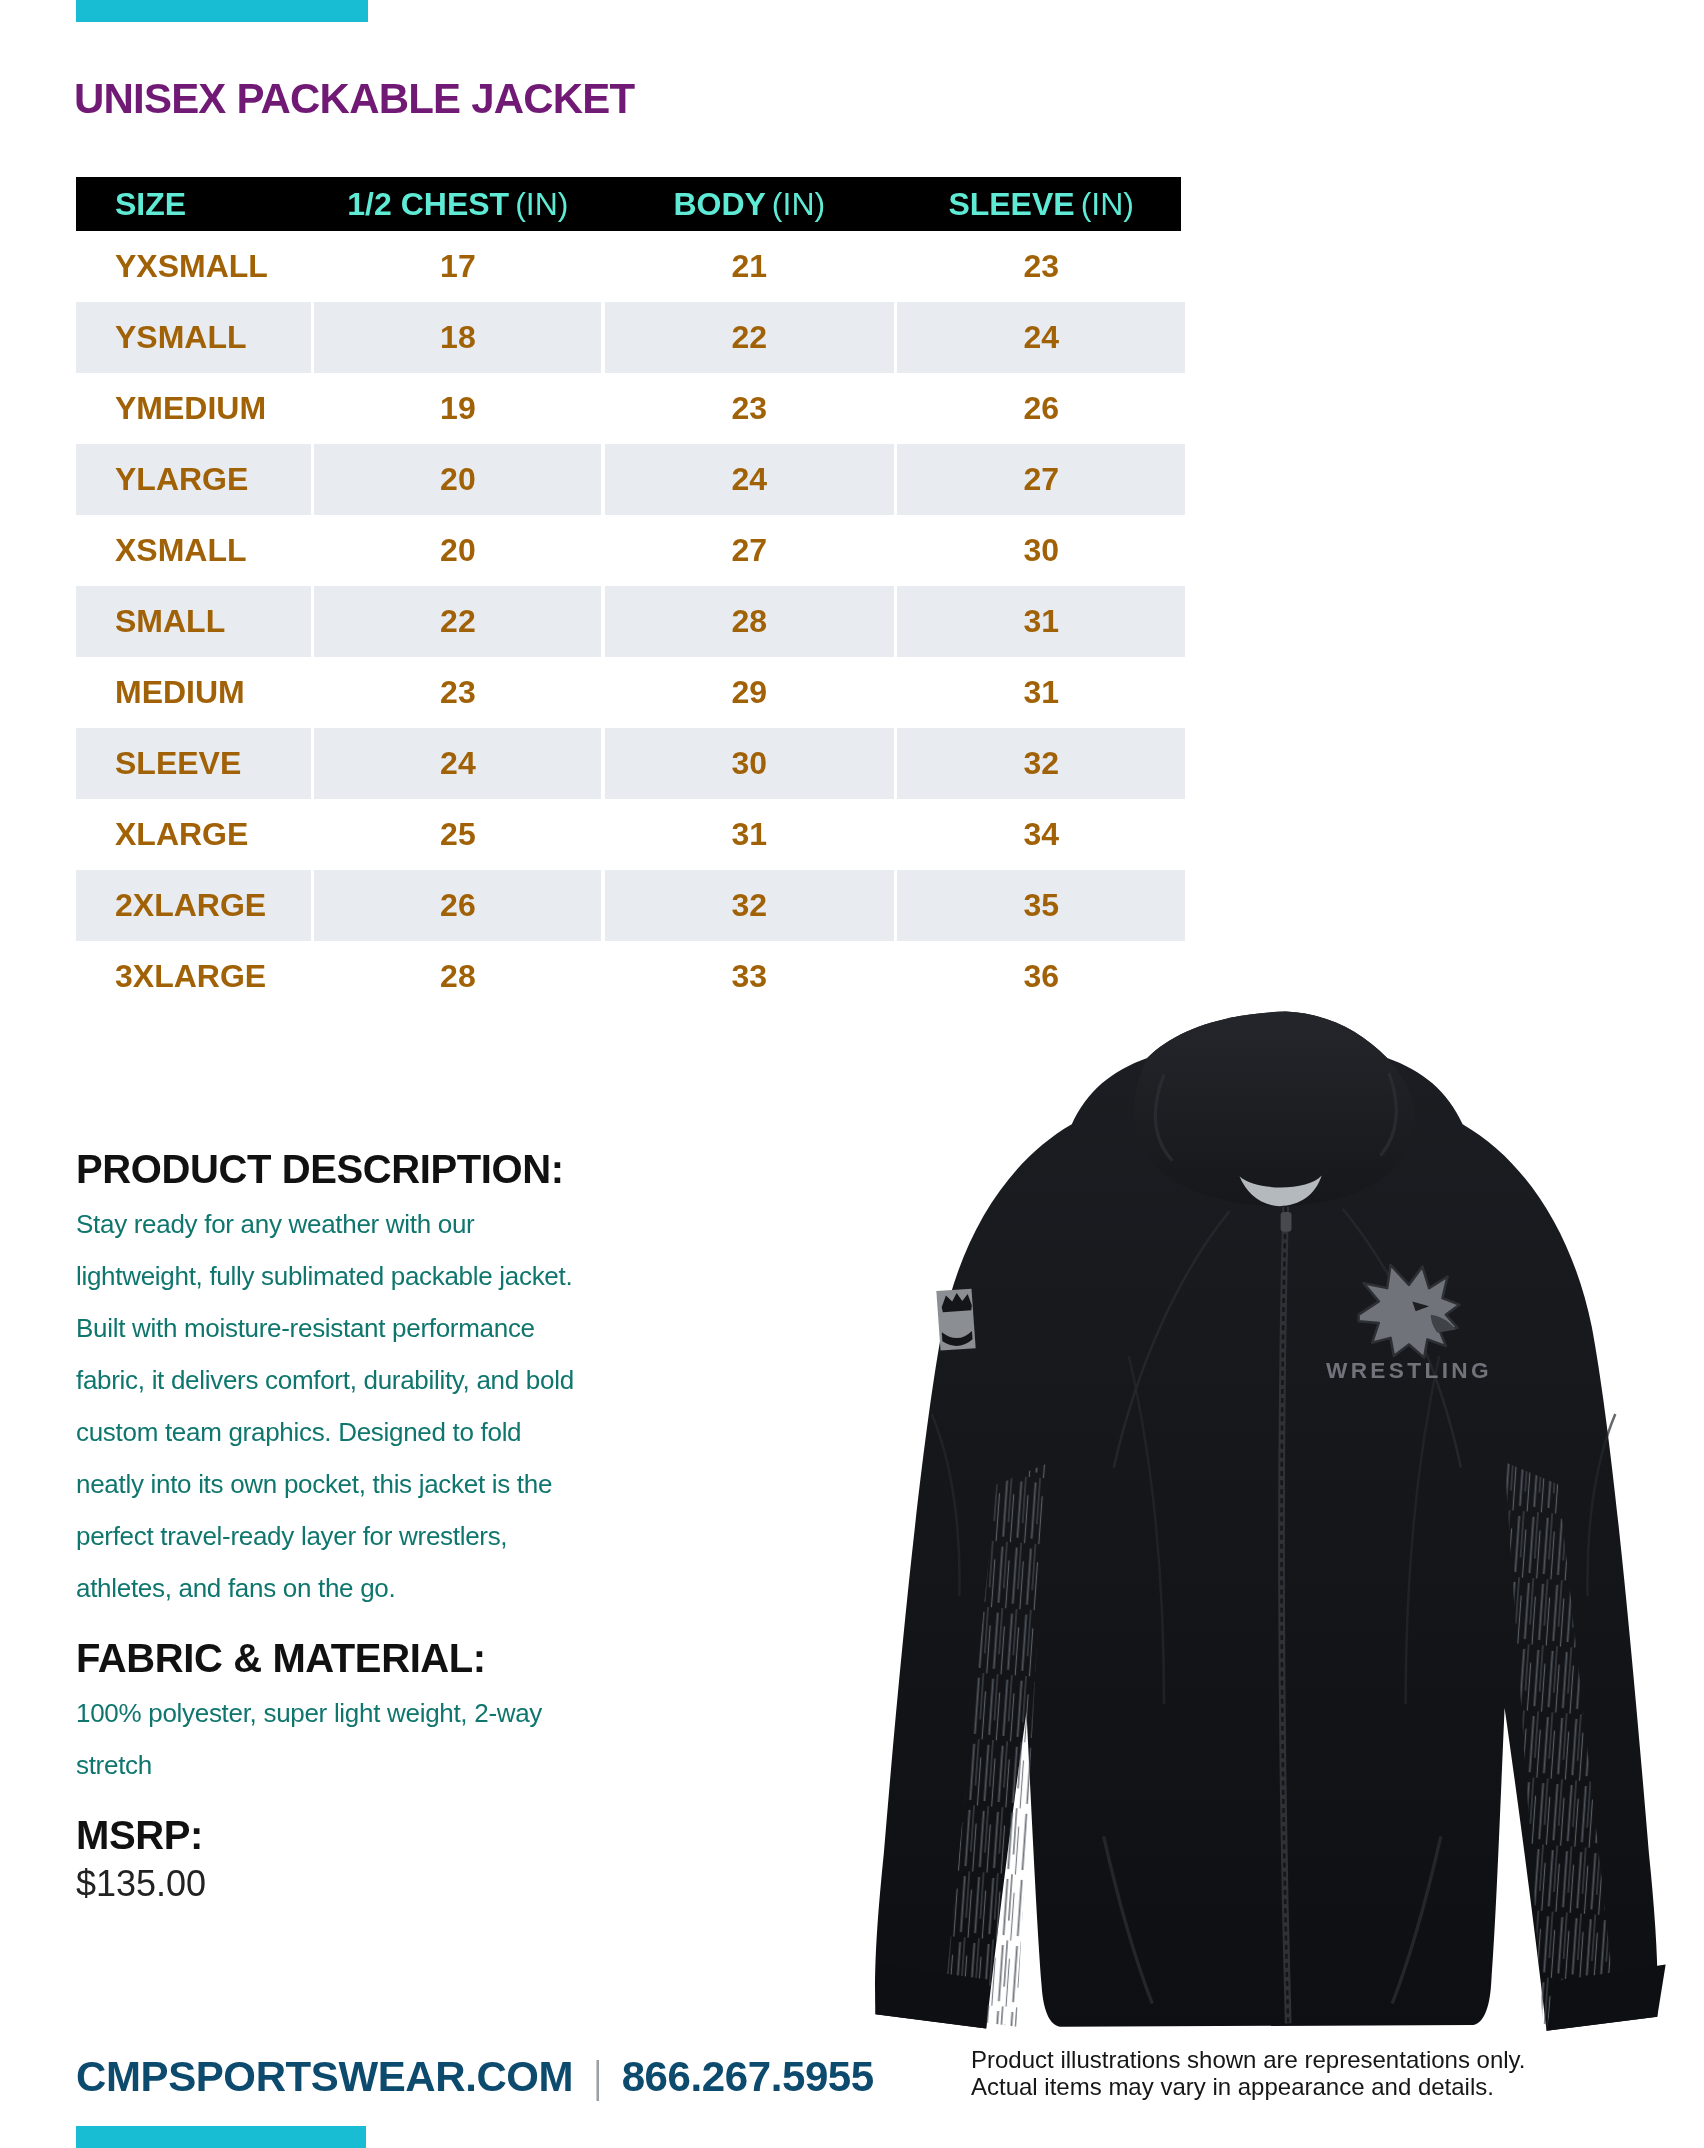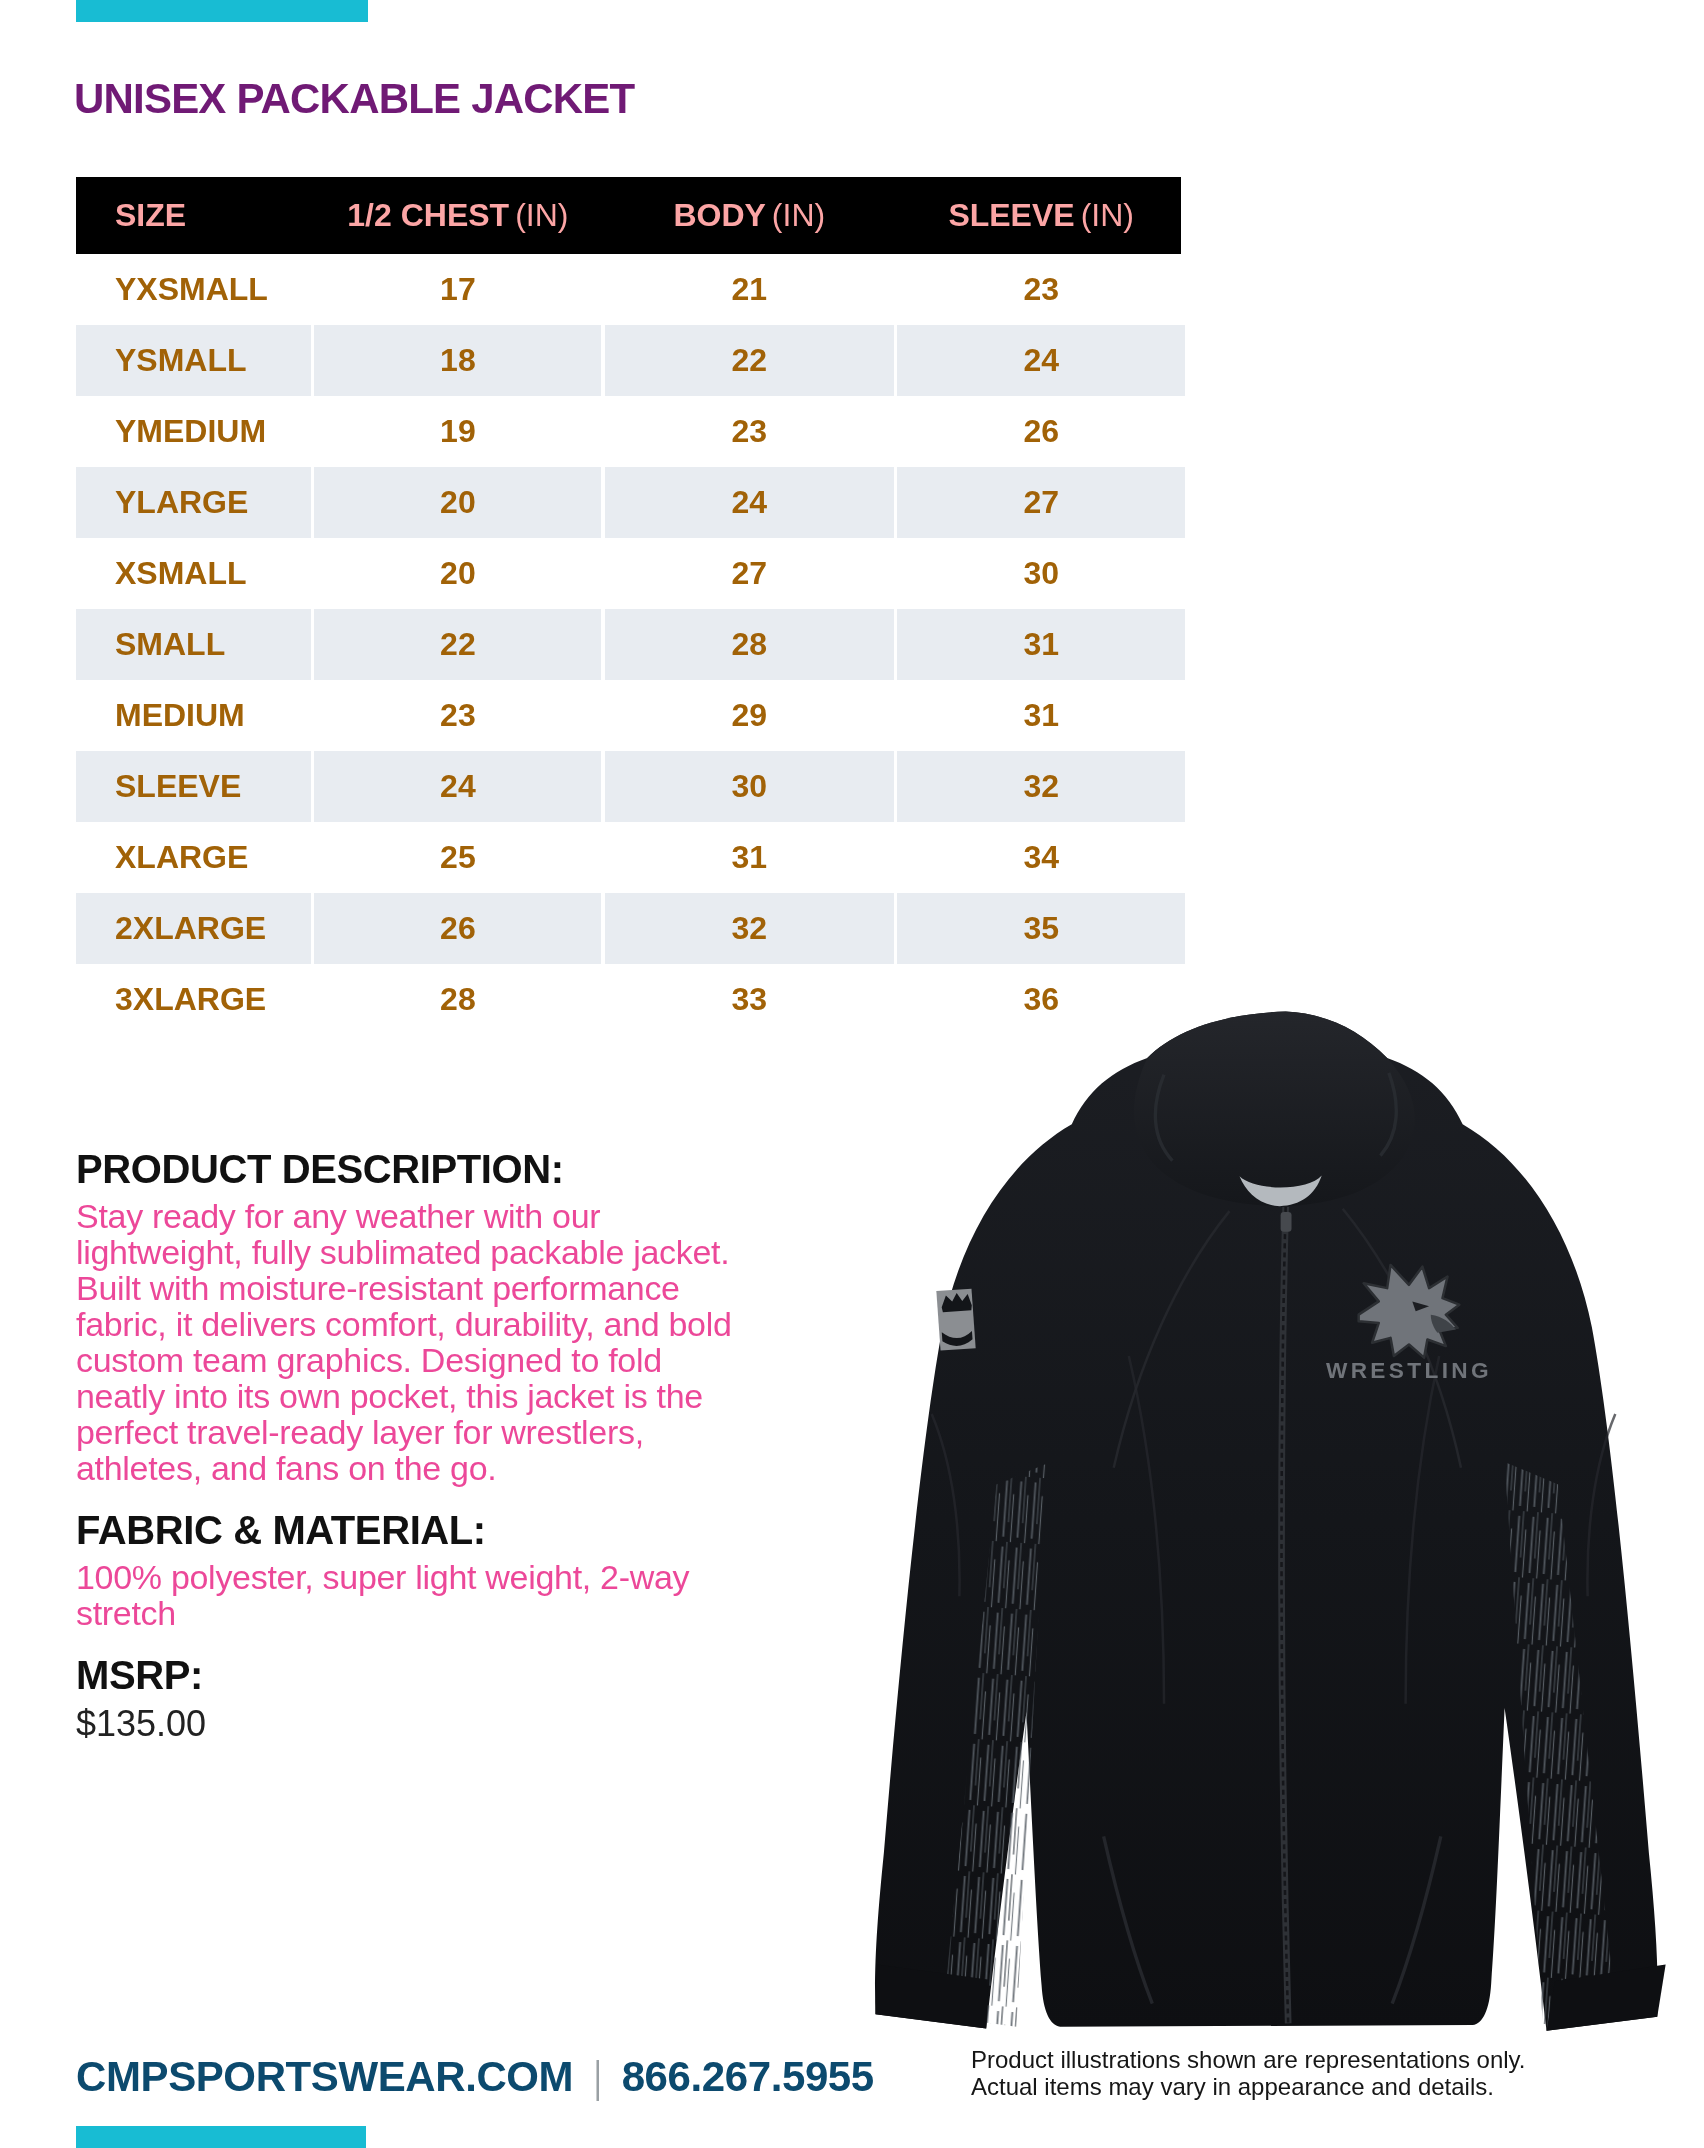--- a/index.html
+++ b/index.html
@@ -19,21 +19,21 @@
   .title{
     position:absolute;left:74px;top:77px;
     font-size:42px;font-weight:bold;letter-spacing:-0.8px;
     color:#701a75;line-height:1.05;white-space:nowrap;
   }
 
   
   .size-table{position:absolute;left:76px;top:177px;width:1105px;}
   .thead{
     display:grid;grid-template-columns:235px 287px 289px 288px;column-gap:3.4px;
-    background:#000;height:77px;align-items:center;color:#fca5a5;
+    background:#000;height:54px;align-items:center;color:#5eead4;
   }
   .hcell{font-size:32px;font-weight:bold;text-align:center;white-space:nowrap;}
   .hcell.first{text-align:left;padding-left:39px;}
   .hcell .hu{font-weight:normal;margin-left:6px;}
   .tbody{display:block;}
   .trow{
     display:grid;grid-template-columns:235px 287px 289px 288px;column-gap:3.4px;
     height:71px;
   }
   .trow .cell{
@@ -43,21 +43,21 @@
   .trow .cell.first{justify-content:flex-start;padding-left:39px;box-sizing:border-box;}
   .trow:nth-child(even) .cell{background:#e8ecf1;}
 
   
   .info{position:absolute;left:76px;top:1148px;width:839px;color:#1d1d1d;}
   .info h2{
     margin:0;font-size:40px;font-weight:bold;color:#111;
     letter-spacing:-0.4px;line-height:1.08;
   }
   .info .lines{
-    margin:6.7px 0 0 0;font-size:34px;line-height:36px;color:#ec4899;
+    margin:6.7px 0 0 0;font-size:26px;line-height:52px;color:#0f766e;
     white-space:pre-line;letter-spacing:-0.3px;
   }
   .sec{margin-top:23px;}
   .sec.first{margin-top:0;}
   .msrp-value{margin-top:3.4px;font-size:36px;line-height:47px;color:#222;}
 
   
   .footer{
     position:absolute;left:76px;top:2052px;
     display:flex;align-items:center;gap:18.5px;white-space:nowrap;

